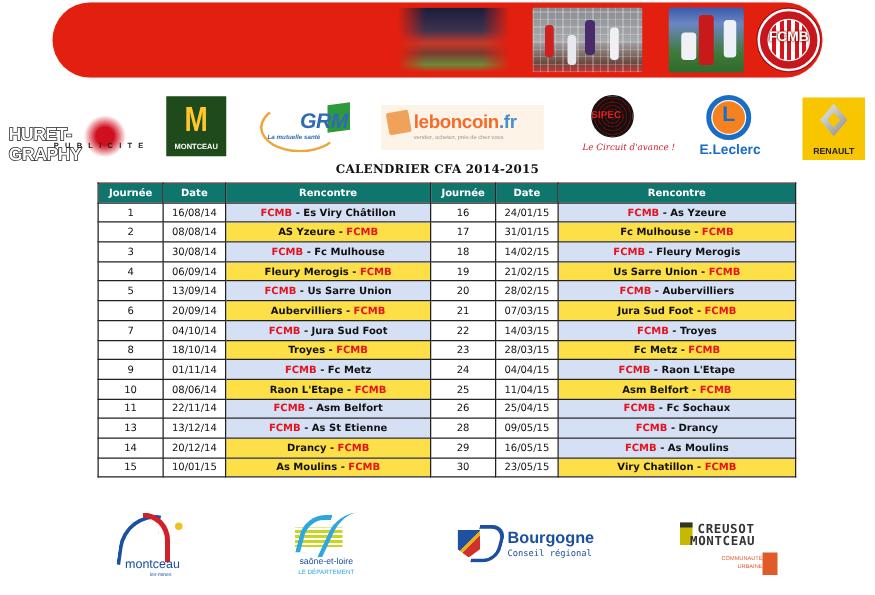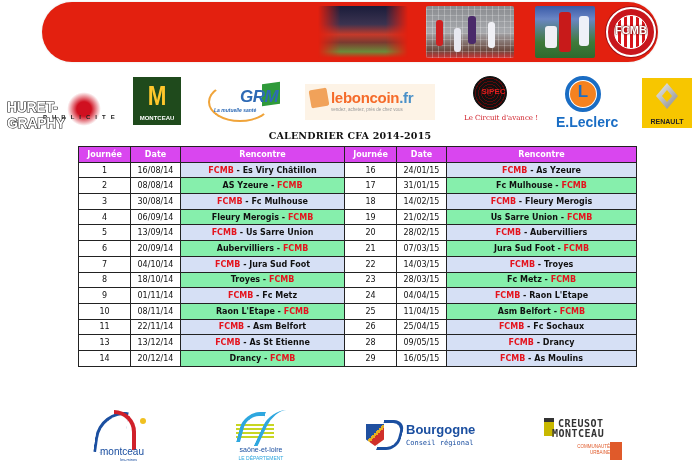--- a/index.html
+++ b/index.html
@@ -120,44 +120,44 @@
     font-size:4.5px; color:#999;
   }
 
   .logo-sipec { left:462px; top:76px; width:78px; height:54px; }
   .logo-sipec .disc {
     position:absolute; left:11px; top:0; width:34px; height:34px; border-radius:50%;
     background:repeating-radial-gradient(circle,#111 0 2px,#5a0a0a 2px 3px);
     border:1px solid #111;
   }
   .logo-sipec .txt {
-    position:absolute; left:11px; top:11px; width:41px; text-align:center;
+    position:absolute; left:11px; top:11px; width:41px; text-align:left;
     color:#e02020; font-family:"Liberation Sans", sans-serif; font-weight:bold; font-size:8px;
   }
   .logo-sipec .slogan {
-    position:absolute; left:0; top:38px; width:78px; text-align:center;
-    color:#d0202a; font-family:"DejaVu Serif", serif; font-size:7px;
+    position:absolute; left:0; top:38px; width:78px; text-align:right;
+    color:#d0202a; font-family:"DejaVu Serif", serif; font-style:italic; font-size:7px;
   }
 
   .logo-leclerc { left:560px; top:76px; width:48px; height:52px; }
   .logo-leclerc .ring {
     position:absolute; left:5px; top:0; width:36px; height:36px; border-radius:50%;
     border:4px solid #1a6dc4; background:#fff;
   }
   .logo-leclerc .inner {
     position:absolute; left:10px; top:5px; width:26px; height:26px; border-radius:50%;
     background:#f58220;
   }
   .logo-leclerc .L {
     position:absolute; left:10px; top:6px; width:26px; text-align:center;
     color:#1a6dc4; font-family:"Liberation Sans", sans-serif; font-weight:bold; font-size:17px;
   }
   .logo-leclerc .name {
-    position:absolute; left:-4px; top:38px; width:56px; 
-    color:#1a6dc4; font-family:"Liberation Sans", sans-serif; font-weight:bold; font-size:14px;
+    position:absolute; left:-4px; top:38px; width:56px; text-align:center;
+    color:#1a6dc4; font-family:"Liberation Sans", sans-serif; font-weight:bold; font-size:11px;
   }
 
   .logo-renault { left:642px; top:78px; width:50px; height:50px; background:#f7c600; }
   .logo-renault .diamond {
     position:absolute; left:14px; top:5px; width:22px; height:26px;
     background:linear-gradient(135deg,#eee,#888);
     clip-path:polygon(50% 0,100% 50%,50% 100%,0 50%);
   }
   .logo-renault .diamond::after {
     content:""; position:absolute; left:6px; top:7px; width:10px; height:12px;
@@ -183,26 +183,26 @@
   }
   table.cal col.c-j { width:52px; }
   table.cal col.c-d { width:50px; }
   table.cal col.c-r1 { width:164px; }
   table.cal col.c-r2 { width:190px; }
   table.cal th, table.cal td {
     border:1px solid #222; height:15.7px; text-align:center; padding:0 2px;
     white-space:nowrap; overflow:hidden;
   }
   table.cal th {
-    background:#d946ef; color:#fff; font-weight:bold; font-size:8px;
+    background:#0f766e; color:#fff; font-weight:bold; font-size:8px;
   }
   table.cal td.num, table.cal td.date { font-weight:normal; }
   table.cal td.match { font-weight:bold; }
   table.cal td.home { background:#d6e0f5; }
-  table.cal td.away { background:#86efac; }
+  table.cal td.away { background:#fde047; }
   table.cal .fcmb { color:#e4141e; }
   table.cal .sep { color:#111; }
 
   
   .logo-montceau { left:84px; top:404px; width:80px; height:56px; }
   .logo-montceau .arc1 {
     position:absolute; left:12px; top:6px; width:30px; height:44px;
     border:3px solid #1b4fa0; border-right:none; border-bottom:none; border-radius:30px 0 0 0;
     transform:rotate(8deg);
   }
@@ -439,21 +439,21 @@
       <tr>
         <td class="num">9</td>
         <td class="date">01/11/14</td>
         <td class="match home"><span class="fcmb">FCMB</span><span class="sep"> - </span><span>Fc Metz</span></td>
         <td class="num">24</td>
         <td class="date">04/04/15</td>
         <td class="match home"><span class="fcmb">FCMB</span><span class="sep"> - </span><span>Raon L'Etape</span></td>
       </tr>
       <tr>
         <td class="num">10</td>
-        <td class="date">08/11/14</td>
+        <td class="date">08/06/14</td>
         <td class="match away"><span>Raon L'Etape</span><span class="sep"> - </span><span class="fcmb">FCMB</span></td>
         <td class="num">25</td>
         <td class="date">11/04/15</td>
         <td class="match away"><span>Asm Belfort</span><span class="sep"> - </span><span class="fcmb">FCMB</span></td>
       </tr>
       <tr>
         <td class="num">11</td>
         <td class="date">22/11/14</td>
         <td class="match home"><span class="fcmb">FCMB</span><span class="sep"> - </span><span>Asm Belfort</span></td>
         <td class="num">26</td>
@@ -468,20 +468,28 @@
         <td class="date">09/05/15</td>
         <td class="match home"><span class="fcmb">FCMB</span><span class="sep"> - </span><span>Drancy</span></td>
       </tr>
       <tr>
         <td class="num">14</td>
         <td class="date">20/12/14</td>
         <td class="match away"><span>Drancy</span><span class="sep"> - </span><span class="fcmb">FCMB</span></td>
         <td class="num">29</td>
         <td class="date">16/05/15</td>
         <td class="match home"><span class="fcmb">FCMB</span><span class="sep"> - </span><span>As Moulins</span></td>
+      </tr>
+      <tr>
+        <td class="num">15</td>
+        <td class="date">10/01/15</td>
+        <td class="match away"><span>As Moulins</span><span class="sep"> - </span><span class="fcmb">FCMB</span></td>
+        <td class="num">30</td>
+        <td class="date">23/05/15</td>
+        <td class="match away"><span>Viry Chatillon</span><span class="sep"> - </span><span class="fcmb">FCMB</span></td>
       </tr>
     </tbody>
 </table>
 
 <div class="logo logo-montceau">
   <div class="arc1"></div>
   <div class="arc2"></div>
   <div class="dot"></div>
   <div class="word">montceau</div>
   <div class="sub">les-mines</div>

